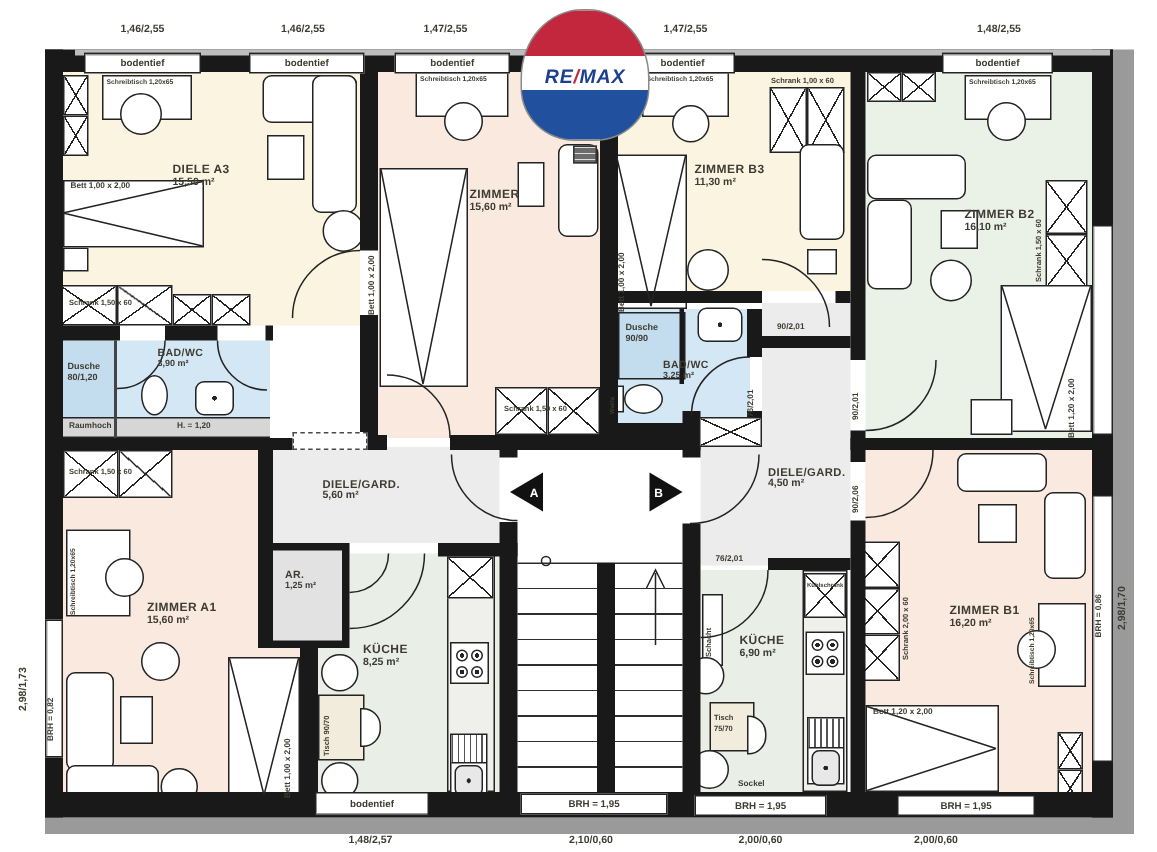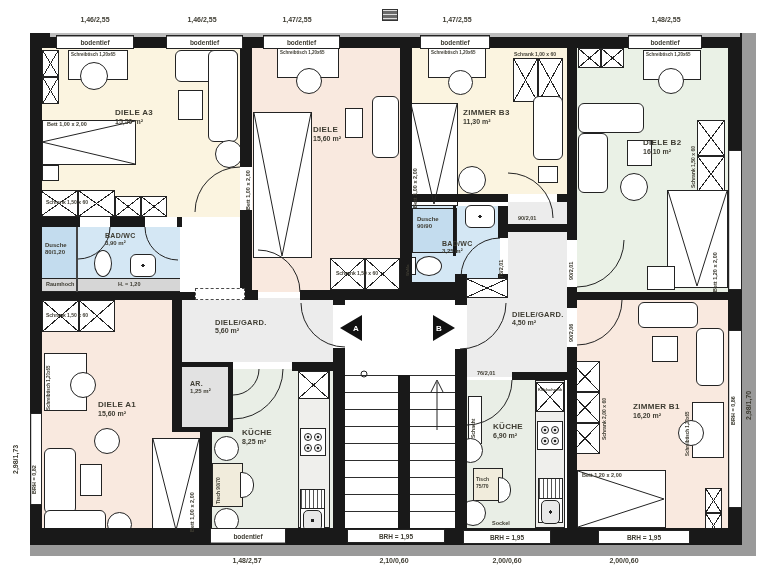--- a/index.html
+++ b/index.html
@@ -332,33 +332,33 @@
       <path d="M455 328 L433 315 L433 341 Z" fill="#111"></path>
       <text x="439" y="331" font-size="8" font-weight="bold" fill="#fff" text-anchor="middle">B</text>
     </g>
   </svg>
 
   <div class="lbl" style="left:115px;top:108px;text-align:left;">
     <div class="name">DIELE A3</div>
     <div class="area">15,50 m²</div>
   </div>
   <div class="lbl" style="left:313px;top:125px;">
-    <div class="name">DIELE</div>
+    <div class="name">ZIMMER</div>
     <div class="area">15,60 m²</div>
   </div>
   <div class="lbl" style="left:463px;top:108px;">
     <div class="name">ZIMMER B3</div>
     <div class="area">11,30 m²</div>
   </div>
   <div class="lbl" style="left:643px;top:138px;">
-    <div class="name">DIELE B2</div>
+    <div class="name">ZIMMER B2</div>
     <div class="area">16,10 m²</div>
   </div>
   <div class="lbl" style="left:98px;top:400px;">
-    <div class="name">DIELE A1</div>
+    <div class="name">ZIMMER A1</div>
     <div class="area">15,60 m²</div>
   </div>
   <div class="lbl" style="left:633px;top:402px;">
     <div class="name">ZIMMER B1</div>
     <div class="area">16,20 m²</div>
   </div>
   <div class="lbl" style="left:105px;top:232px;">
     <div class="name" style="font-size:7px;">BAD/WC</div>
     <div class="area" style="font-size:6px;">3,90 m²</div>
   </div>
@@ -422,16 +422,19 @@
   <div class="lbl small" style="left:46px;top:281px;">Raumhoch</div>
   <div class="lbl small" style="left:118px;top:281px;">H. = 1,20</div>
   <div class="lbl small" style="left:492px;top:520px;">Sockel</div>
   <div class="lbl small" style="left:518px;top:215px;">90/2,01</div>
   <div class="lbl small v" style="left:568px;top:244px;height:36px;">90/2,01</div>
   <div class="lbl small v" style="left:568px;top:306px;height:36px;">90/2,06</div>
   <div class="lbl small v" style="left:498px;top:242px;height:36px;">76/2,01</div>
   <div class="lbl small" style="left:477px;top:370px;z-index:7;">76/2,01</div>
 
   <div class="balloon">
+    <div class="env">
+      <span><i style="font-style:italic;color:#1d3f8f;">RE</i><i style="font-style:italic;color:#c2273d;">/</i><i style="font-style:italic;color:#1d3f8f;">MAX</i></span>
+    </div>
     <div class="basket"></div>
   </div>
 
 </div>
 
 </body></html>

